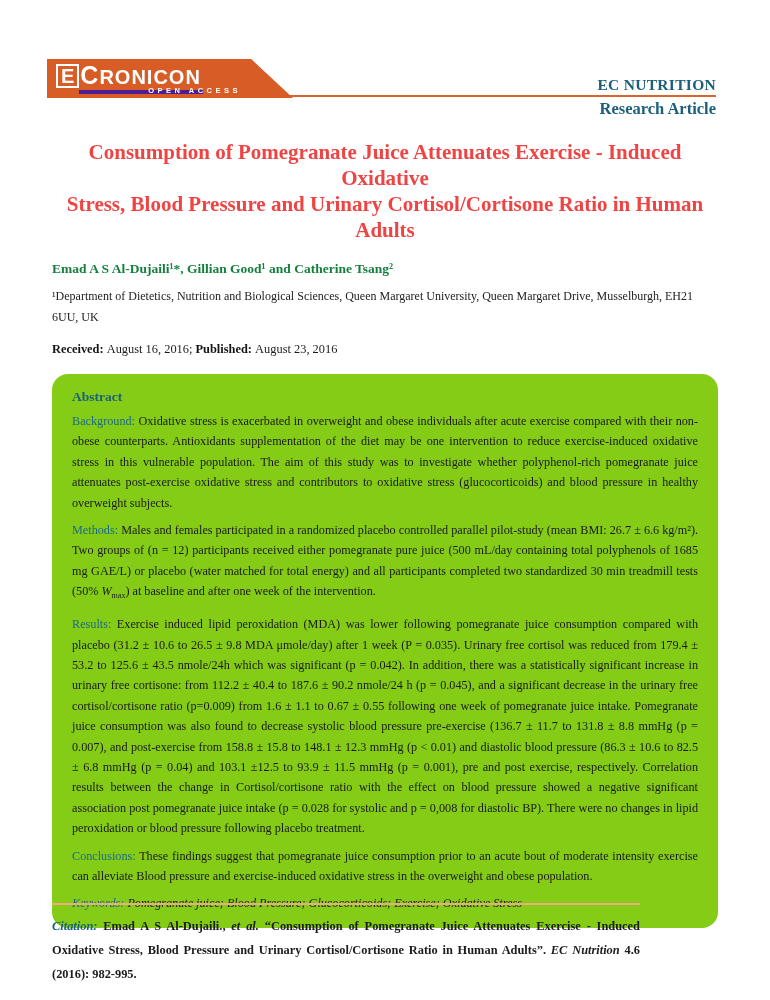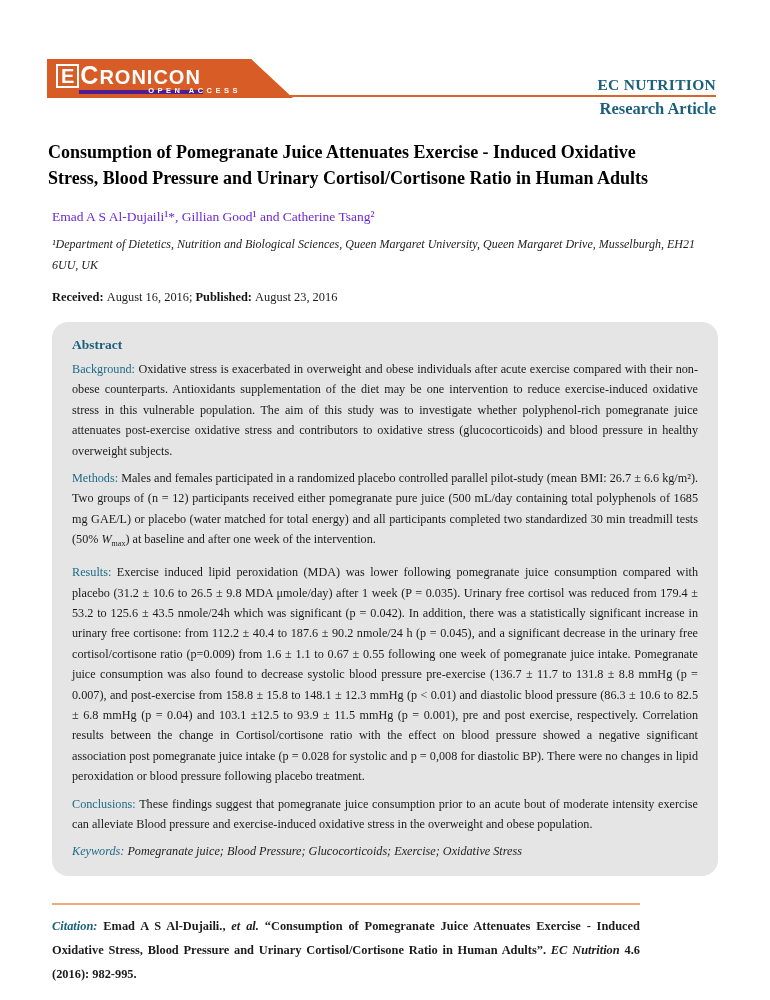--- a/index.html
+++ b/index.html
@@ -41,37 +41,37 @@
     position:absolute; right:54px; top:76px; color:#1b5f7a;
     font-weight:bold; font-size:15.5px; letter-spacing:0.3px;
   }
   .article-type {
     position:absolute; right:54px; top:99px; color:#1b5f7a;
     font-weight:bold; font-size:16.5px;
   }
 
   
   .title {
-    margin:21px 48px 0; 
-    color:#000000; font-weight:bold; font-size:18px; line-height:26px;
+    margin:21px 48px 0; text-align:center;
+    color:#ef4444; font-weight:bold; font-size:21px; line-height:26px;
   }
-  .authors { margin:18px 52px 0; font-weight:normal; font-size:13.5px; color:#6d28d9; }
+  .authors { margin:18px 52px 0; font-weight:bold; font-size:13.5px; color:#15803d; }
   .affiliation {
     margin:9px 52px 0; width:666px;
-    font-style:italic; font-size:12px; line-height:21px; color:#222222;
+    font-size:12px; line-height:21px; color:#222222;
   }
   .correspond { margin:20px 52px 0; width:666px; font-size:12.4px; line-height:22px; }
   .corr-label { color:#e96b24; font-weight:bold; }
   .dates { margin:14px 52px 0; font-size:12.4px; }
   .dates b { color:#151515; }
 
   
   .abstract {
     margin:17px 52px 0; width:666px;
-    background:#e5e5e5; border-radius:16px;
+    background:#84cc16; border-radius:16px;
     padding:13px 18px 14px;
   }
   .abstract h2 { color:#1b617c; font-size:13.5px; font-weight:bold; margin:2px 0 6px 2px; }
   .abstract p {
     font-size:12.2px; line-height:20.4px; text-align:justify;
     margin:0 2px 7px; color:#1a1a1a;
   }
   .abstract p:last-child { margin-bottom:0; }
   .lbl { color:#1d6a86; font-weight:normal; }
   .wmax { font-style:italic; }

